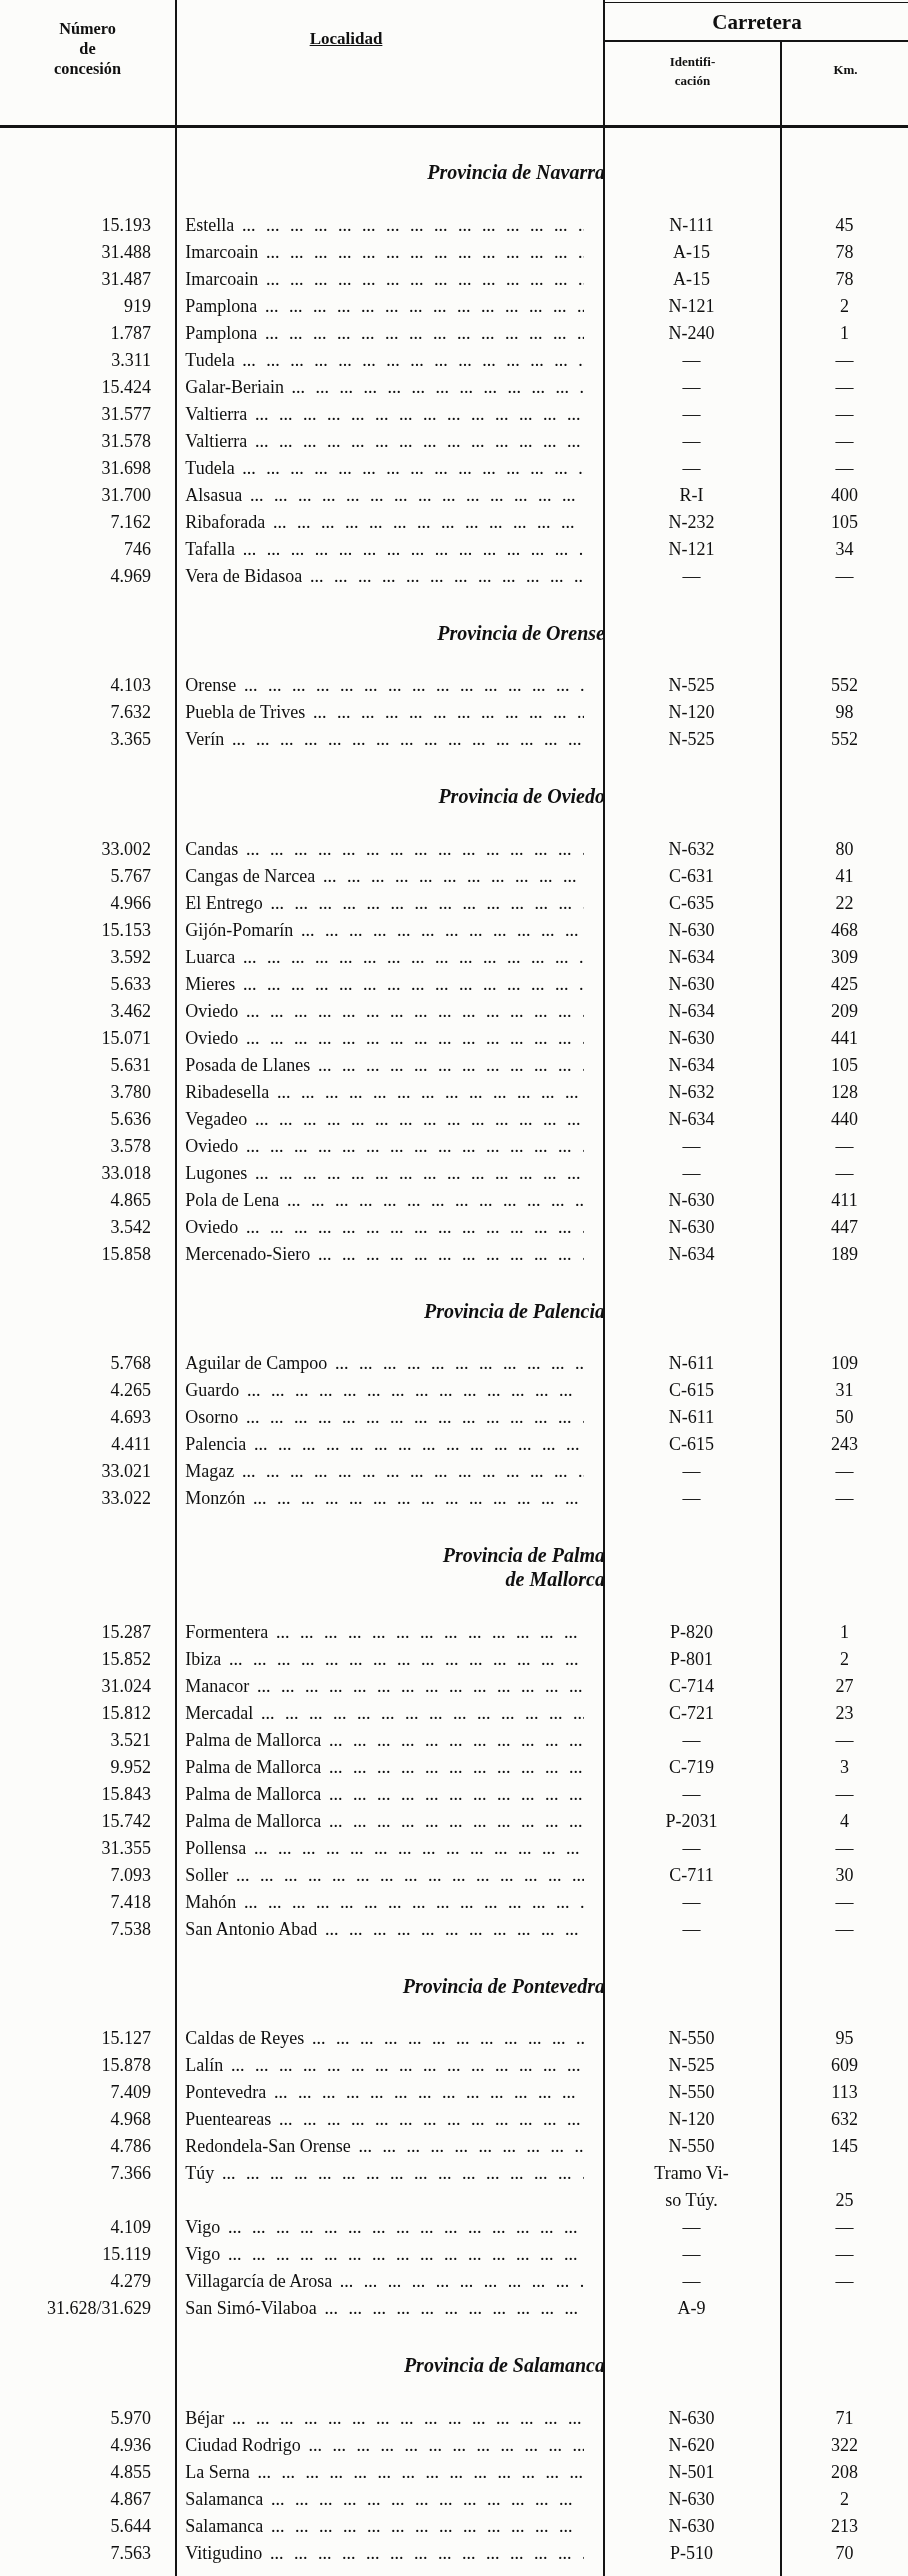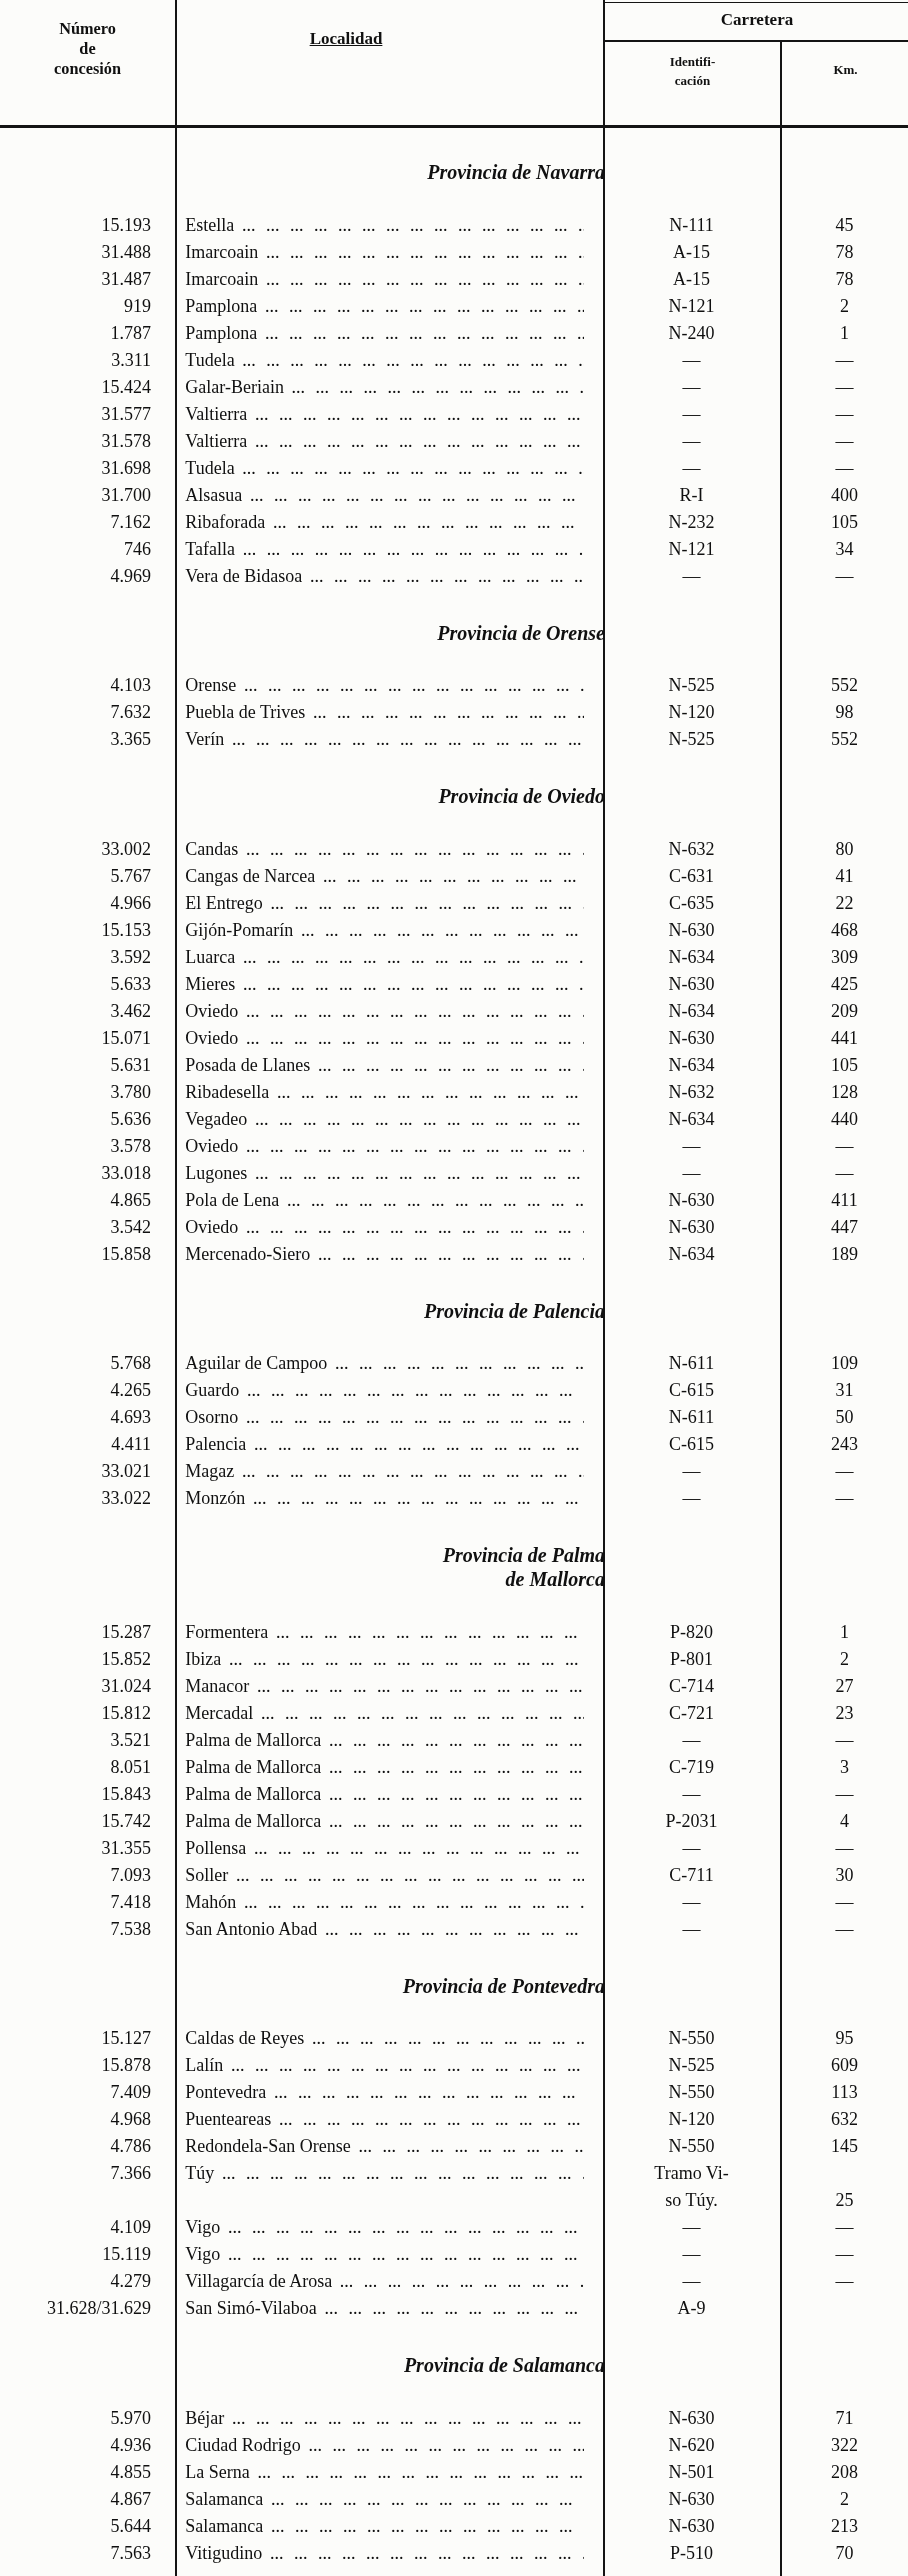--- a/index.html
+++ b/index.html
@@ -32,21 +32,21 @@
   .hline-header-bottom { left: 0; right: 0; top: 125px; height: 2.6px; }
 
   .hdr-label {
     position: absolute;
     font-weight: bold;
     text-align: center;
     white-space: pre-line;
   }
   .hdr-concession { left: 0;     width: 175px; top: 19px; font-size: 16.3px; line-height: 20px; }
   .hdr-locality   { left: 177px; width: 338px; top: 29px; font-size: 17px; text-decoration: underline; }
-  .hdr-road       { left: 605px; width: 304px; top: 10.3px; font-size: 17px; }
+  .hdr-road       { left: 605px; width: 304px; top: 10.3px; font-size: 21px; }
   .hdr-ident      { left: 605px; width: 175px; top: 52px; font-size: 13px; line-height: 19px; }
   .hdr-km         { left: 782px; width: 127px; top: 62px; font-size: 13px; }
 
   
   .table-body { position: relative; }
 
   .section-title {
     width: 605px;
     margin: 31px 0 27.5px;
     text-align: right;
@@ -503,21 +503,21 @@
       <div class="row">
         <div class="cell cell-num">3.521</div>
         <div class="cell cell-loc">
           <div class="loc-name">Palma de Mallorca</div>
           <div class="leader">... ... ... ... ... ... ... ... ... ... ... ... ... ... ... ... ... ... ... ... ... ... ... ... ... ... ... ... ... ... ... ... ... ... ... ... ... ... ... ...</div>
         </div>
         <div class="cell cell-id">—</div>
         <div class="cell cell-km">—</div>
       </div>
       <div class="row">
-        <div class="cell cell-num">8.051</div>
+        <div class="cell cell-num">9.952</div>
         <div class="cell cell-loc">
           <div class="loc-name">Palma de Mallorca</div>
           <div class="leader">... ... ... ... ... ... ... ... ... ... ... ... ... ... ... ... ... ... ... ... ... ... ... ... ... ... ... ... ... ... ... ... ... ... ... ... ... ... ... ...</div>
         </div>
         <div class="cell cell-id">C-719</div>
         <div class="cell cell-km">3</div>
       </div>
       <div class="row">
         <div class="cell cell-num">15.843</div>
         <div class="cell cell-loc">

